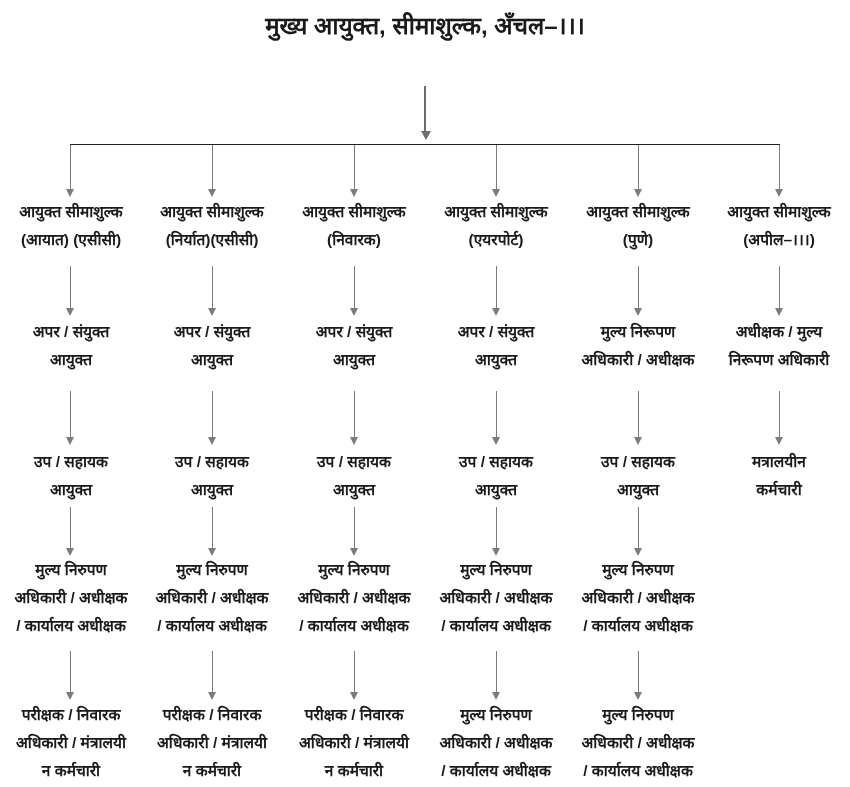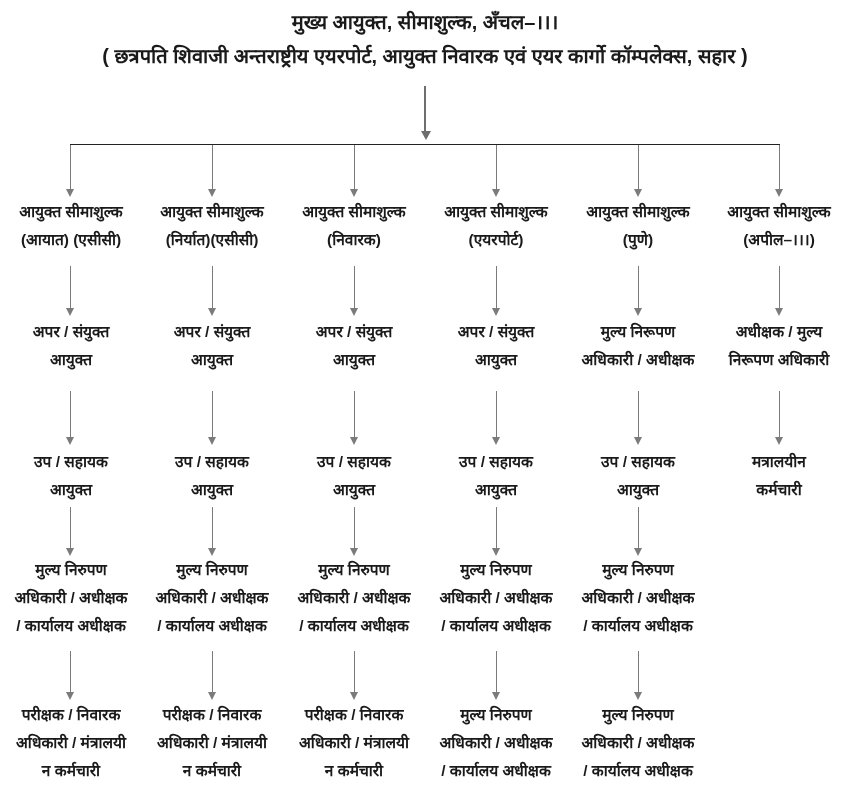--- a/index.html
+++ b/index.html
@@ -1,19 +1,19 @@
 <!DOCTYPE html>
 <html><head>
 <meta charset="utf-8">
 <style>
   html,body{margin:0;padding:0;background:#fff;}
   #page{position:relative;width:850px;height:787px;background:#fff;overflow:hidden;
         font-family:"Liberation Sans","DejaVu Sans",sans-serif;color:#1a1a1a;}
   .title{position:absolute;top:8px;left:0;width:850px;text-align:center;
-         font-size:20px;font-weight:700;white-space:pre;}
+         font-size:24px;font-weight:700;white-space:pre;}
   .subtitle{position:absolute;top:42px;left:0;width:850px;text-align:center;
             font-size:20px;font-weight:700;white-space:pre;}
   .cell{position:absolute;width:160px;text-align:center;font-size:15.5px;
         font-weight:600;line-height:28px;white-space:pre;}
   
   .c0{left:-9px}.c1{left:132px}.c2{left:274px}.c3{left:416px}.c4{left:558px}.c5{left:699px}
   
   .r0{top:198px}.r1{top:318px}.r2{top:448px}.r3{top:556px}.r4{top:701px}
   
   .hline{position:absolute;top:144px;left:70px;width:710px;height:0;
@@ -32,21 +32,20 @@
   .a2{top:391px;height:47px;}
   .a3{top:507px;height:42px;}
   .a4{top:651px;height:42px;}
 </style>
 </head>
 <body>
 
 <div id="page">
 
   <div class="title">मुख्य आयुक्त, सीमाशुल्क, अँचल–।।।</div>
-  <div class="subtitle">( छत्रपति शिवाजी अन्तराष्ट्रीय एयरपोर्ट, आयुक्त निवारक एवं एयर कार्गो कॉम्पलेक्स, सहार )</div>
 
   <div class="arrow thick" style="left:424px;top:86px;height:47px;"></div>
   <div class="hline"></div>
 
   <div class="arrow drop ax0"></div>
   <div class="arrow drop ax1"></div>
   <div class="arrow drop ax2"></div>
   <div class="arrow drop ax3"></div>
   <div class="arrow drop ax4"></div>
   <div class="arrow drop ax5"></div>

